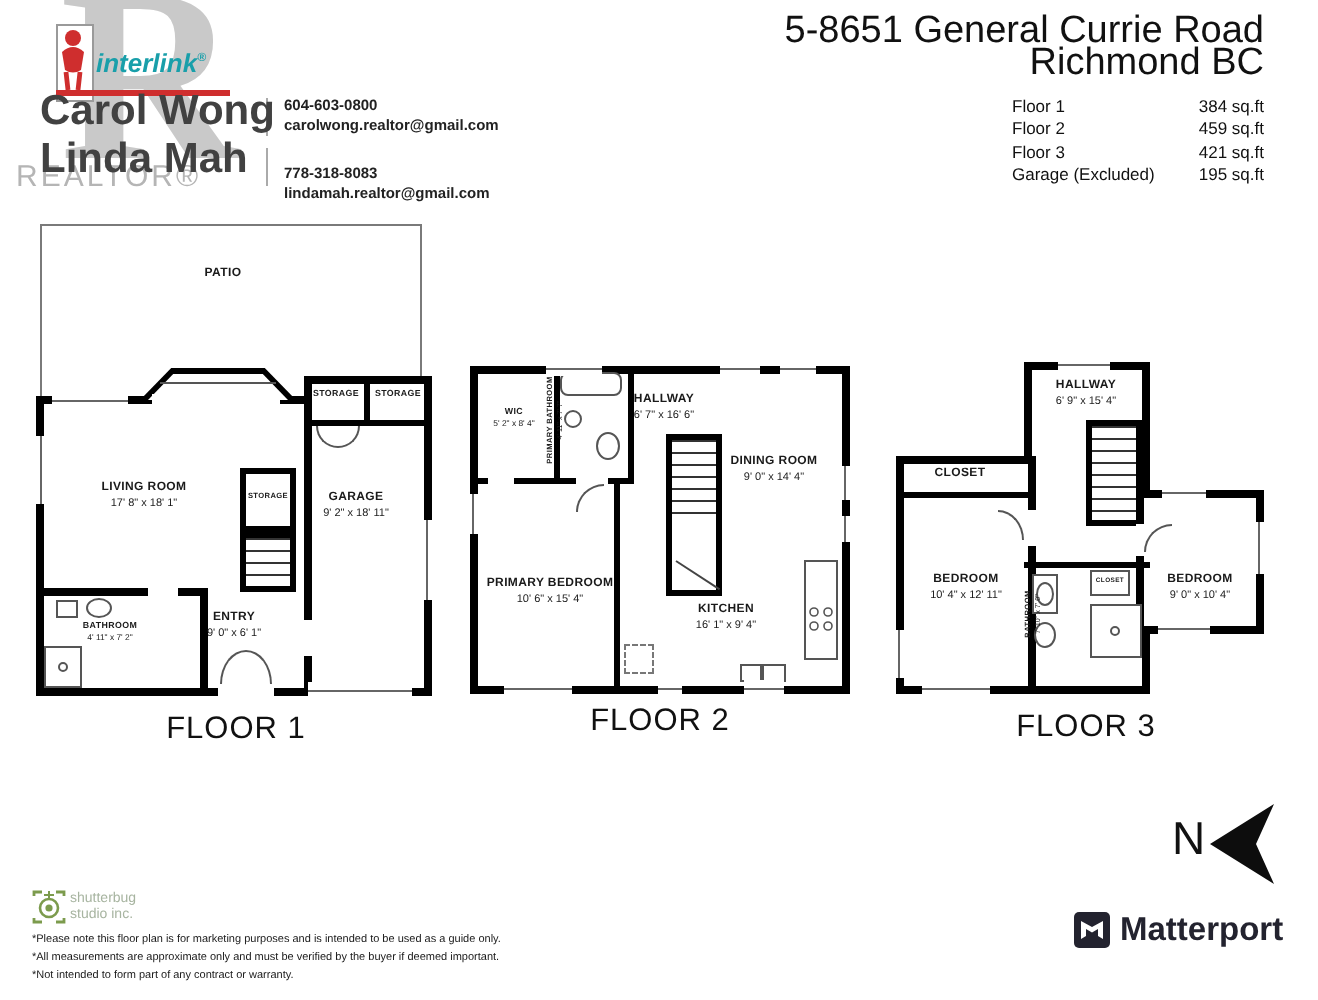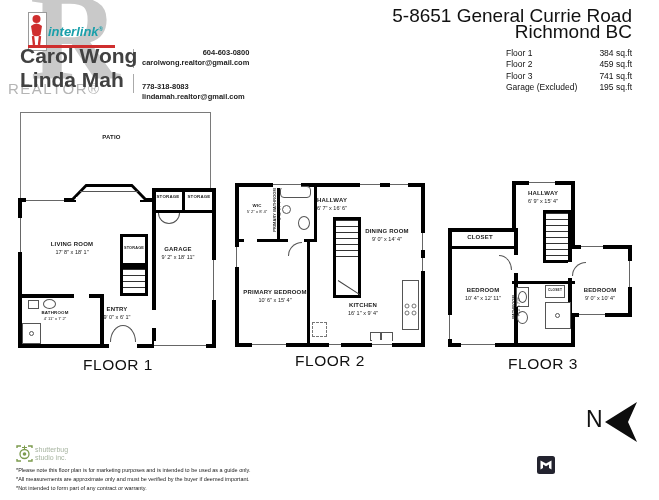--- a/index.html
+++ b/index.html
@@ -79,21 +79,21 @@
         <path d="M2 13 q5.5 -5 11 0 l-1.5 9 q-4 2.5 -8 0 z" fill="#cf2e2e"></path>
         <path d="M4 23 l1 9 M11 23 l-1 9" stroke="#cf2e2e" stroke-width="2.4" fill="none"></path>
       </svg>
     </div>
     <div class="il-text"><span>interlink</span><sup>®</sup></div>
     <div class="il-underline"></div>
     <div class="agent-name" style="top:44px;">Carol Wong</div>
     <div class="agent-name" style="top:68px;">Linda Mah</div>
     <div class="vline" style="top:49px;height:19px;"></div>
     <div class="vline" style="top:74px;height:19px;"></div>
-    <div class="contact" style="top:48px;text-align:right;">
+    <div class="contact" style="top:48px;">
       <div>604-603-0800</div>
       <div>carolwong.realtor@gmail.com</div>
     </div>
     <div class="contact" style="top:82px;">
       <div>778-318-8083</div>
       <div>lindamah.realtor@gmail.com</div>
     </div>
     <div class="addr">
       <div>5-8651 General Currie Road</div>
       <div>Richmond BC</div>
@@ -102,21 +102,21 @@
       <div class="arow">
         <span>Floor 1</span>
         <span>384 sq.ft</span>
       </div>
       <div class="arow">
         <span>Floor 2</span>
         <span>459 sq.ft</span>
       </div>
       <div class="arow">
         <span>Floor 3</span>
-        <span>741 sq.ft</span>
+        <span>421 sq.ft</span>
       </div>
       <div class="arow">
         <span>Garage (Excluded)</span>
         <span>195 sq.ft</span>
       </div>
     </div>
   </div>
 
   <div class="plan" style="left:12px;top:110px;width:212px;height:268px;">
     <div class="patio" style="left:8px;top:2px;width:191px;height:90px;"></div>
@@ -306,14 +306,15 @@
     <div>*Not intended to form part of any contract or warranty.</div>
   </div>
   <div class="north-n">N</div>
   <svg style="position:absolute;left:605px;top:402px;" width="32" height="40" viewBox="0 0 32 40">
     <polygon points="32,0 0,20 32,40 23,20" fill="#0d0d0d"></polygon>
   </svg>
   <svg style="position:absolute;left:537px;top:456px;" width="18" height="18" viewBox="0 0 18 18">
     <rect x="0" y="0" width="18" height="18" rx="2.5" fill="#23232f"></rect>
     <polygon points="3.5,4.5 9,7.5 14.5,4.5 14.5,13.5 12,12 12,8.5 9,10.2 6,8.5 6,12 3.5,13.5" fill="#fff"></polygon>
   </svg>
+  <div class="mp-text">Matterport</div>
 
 </div>
 
 </body></html>

